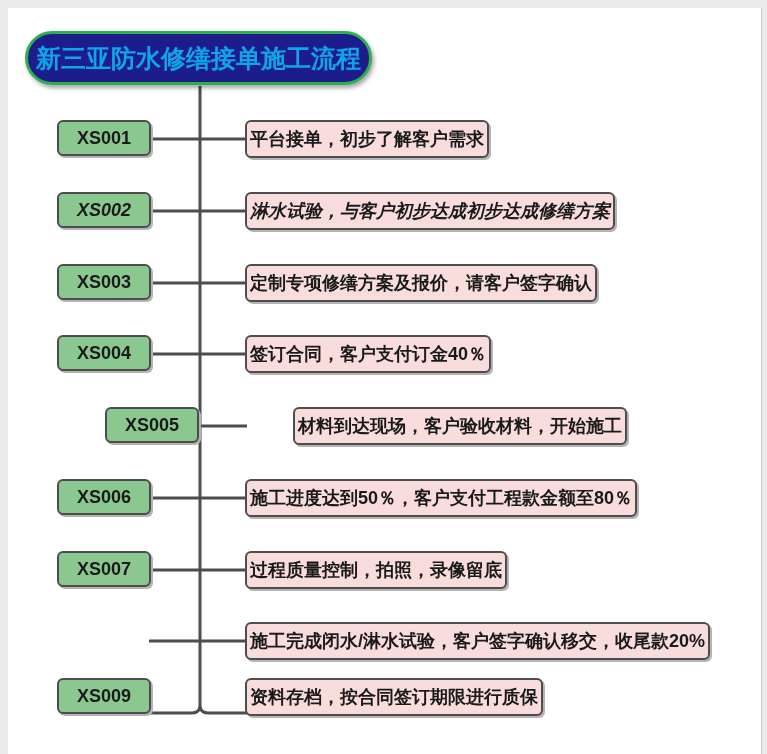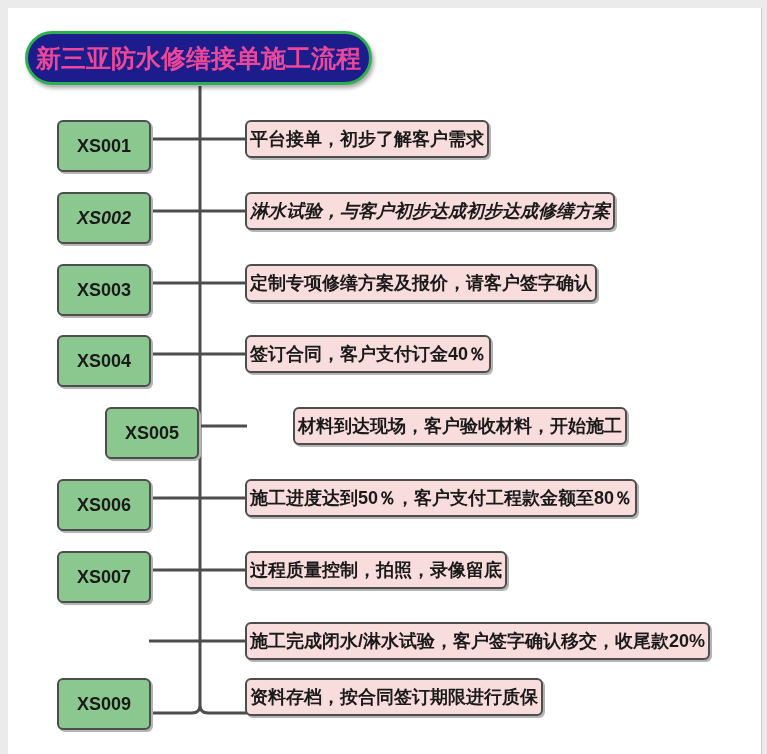--- a/index.html
+++ b/index.html
@@ -29,34 +29,34 @@
     left:25px;top:31px;
     width:347px;height:54px;
     box-sizing:border-box;
     background:var(--title-fill,#1c1c8c);
     border:3px solid var(--title-border,#2fb050);
     border-radius:28px;
     display:flex;align-items:center;justify-content:center;
     box-shadow:2px 3px 4px rgba(0,0,0,0.35);
   }
   .title-pill span{
-    color:#ec4899;
+    color:#0ea5e9;
     font-size:25px;
     font-weight:bold;
     white-space:nowrap;
   }
   .row{
     position:absolute;
     left:0;top:0;
     width:767px;height:38px;
   }
   .code-box{
     position:absolute;
     left:57px;top:0;
-    width:94px;height:52px;
+    width:94px;height:36px;
     box-sizing:border-box;
     background:var(--code-fill,#8bc88f);
     border:2px solid var(--node-border,#4d4d4d);
     border-radius:6px;
     display:flex;align-items:center;justify-content:center;
     font-size:18px;font-weight:bold;color:#1a1a1a;
     box-shadow:2px 2px 0 #b4b4b4;
   }
   .desc-box{
     position:absolute;

